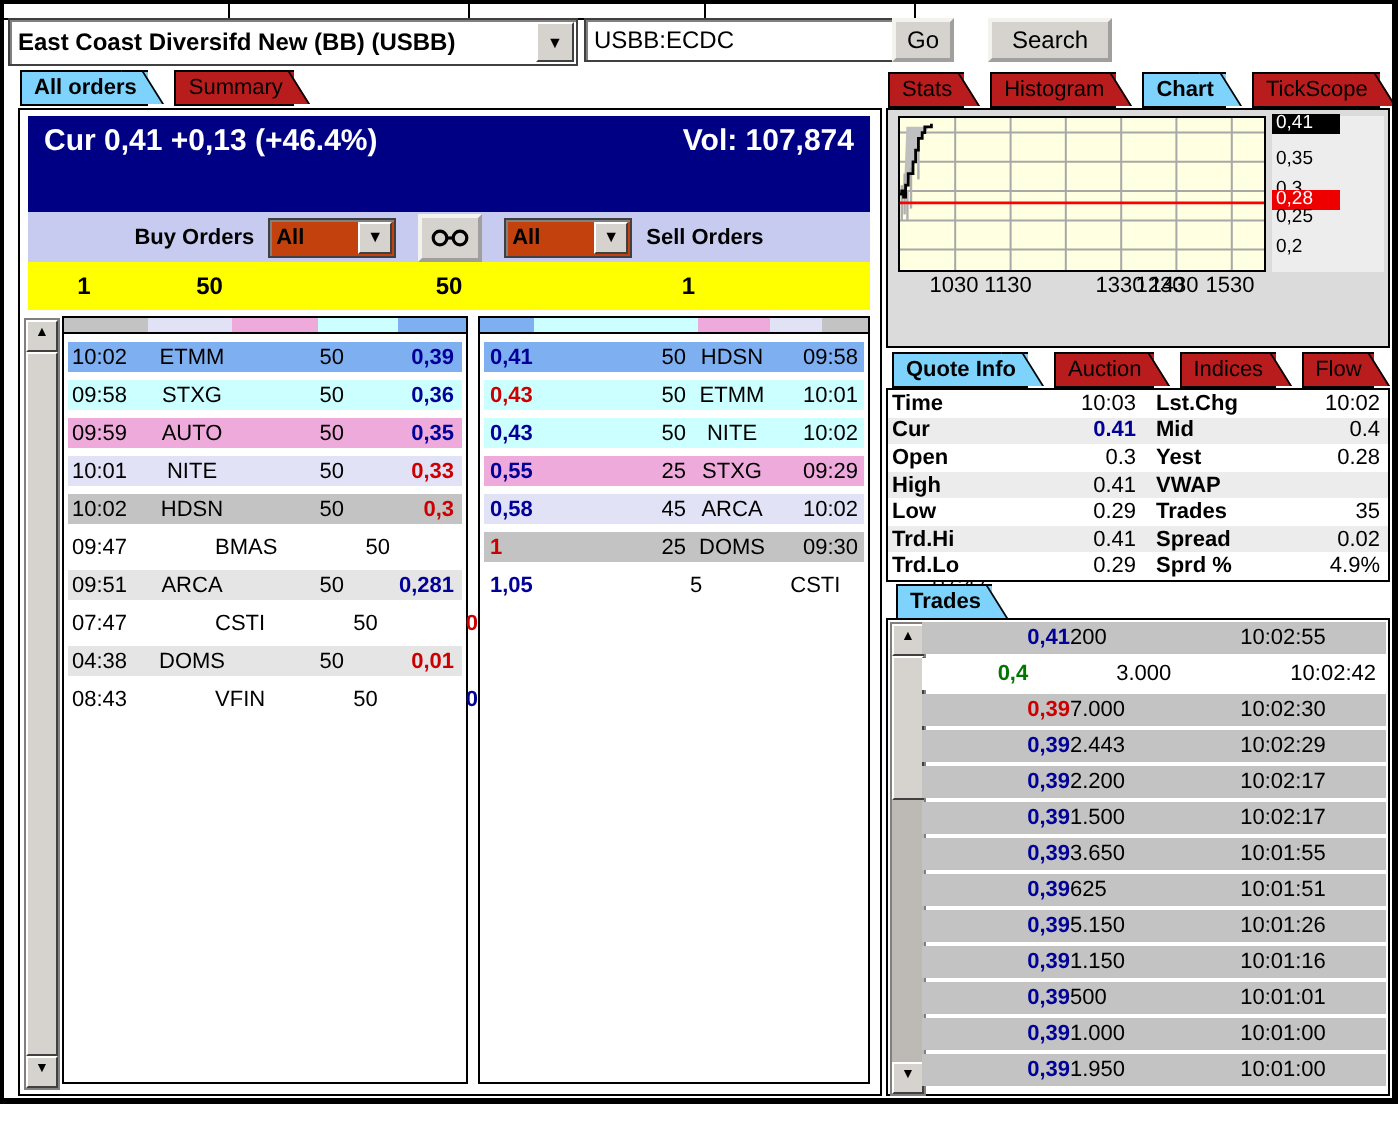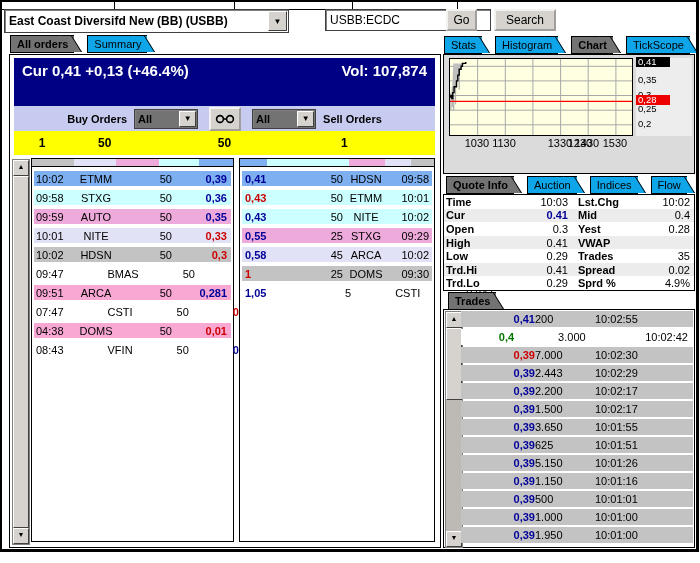--- a/index.html
+++ b/index.html
@@ -12,30 +12,30 @@
 
   
   .combo{position:absolute;display:flex;align-items:center;background:#fff;border:1px solid #404040;box-shadow:inset 1px 1px 0 #808080, 1px 1px 0 #fff;}
   .combo .txt{flex:1;padding:0 4px;font-weight:bold;font-size:12px;white-space:nowrap;overflow:hidden;}
   .dropbtn{width:17px;height:18px;background:#D6D3CE;border:1px solid;border-color:#fff #404040 #404040 #fff;display:flex;align-items:center;justify-content:center;font-size:8px;margin:1px;}
   .field{position:absolute;border:1px solid #404040;box-shadow:inset 1px 1px 0 #808080;background:#fff;font-family:"Liberation Sans",sans-serif;font-size:12px;padding:0 4px;}
   .pushbtn{position:absolute;background:#D6D3CE;border:2px outset #f4f2ef;font-size:12px;font-family:"Liberation Sans",sans-serif;text-align:center;padding:0;}
 
   
   .tabrow{position:absolute;display:flex;align-items:flex-end;}
-  .tab{position:relative;display:inline-block;padding:2px 6px 2px 6px;margin-right:13px;background:#0ea5e9;border:1px solid #000;border-right:none;font-size:11px;white-space:nowrap;z-index:1;}
+  .tab{position:relative;display:inline-block;padding:2px 6px 2px 6px;margin-right:13px;background:#b91c1c;border:1px solid #000;border-right:none;font-size:11px;white-space:nowrap;z-index:1;}
   .tab::after{content:'';position:absolute;top:-1px;right:-8px;width:10px;height:100%;background:inherit;border-top:1px solid #000;border-right:1px solid #000;transform:skewX(32deg);transform-origin:0 100%;z-index:-1;}
-  .tab.active{background:#737373;font-weight:bold;}
+  .tab.active{background:#7dd3fc;font-weight:bold;}
 
   
   #leftpanel{position:absolute;left:7px;top:52px;width:430px;height:492px;border:1px solid #000;background:#fff;}
   #bluehdr{position:absolute;left:4px;top:3px;width:421px;height:48px;background:#000085;color:#fff;font-weight:bold;font-size:15px;display:flex;justify-content:space-between;padding:4px 8px 0 8px;box-sizing:border-box;}
   #filterbar{position:absolute;left:4px;top:51px;width:421px;height:25px;background:#C6CBEF;display:flex;align-items:center;justify-content:center;gap:7px;}
   #filterbar .lbl{font-weight:bold;font-size:11px;}
-  .mini-combo{display:flex;align-items:center;background:#737373;border:1px solid #404040;box-shadow:inset 1px 1px 0 #808080;width:62px;height:18px;}
+  .mini-combo{display:flex;align-items:center;background:#c2410c;border:1px solid #404040;box-shadow:inset 1px 1px 0 #808080;width:62px;height:18px;}
   .mini-combo .txt{flex:1;padding:0 3px;font-weight:bold;font-size:11px;}
   .mini-combo .dropbtn{width:15px;height:14px;}
   #linkbtn{width:28px;height:20px;background:#D6D3CE;border:2px outset #f4f2ef;display:flex;align-items:center;justify-content:center;margin:0 4px;}
   #yellowbar{position:absolute;left:4px;top:76px;width:421px;height:24px;background:#FFFF00;display:grid;grid-template-columns:56px 1fr 170px 1fr 56px;align-items:center;font-weight:bold;font-size:12px;}
   #yellowbar span{text-align:center;}
 
   
   #bookarea{position:absolute;left:2px;top:103px;width:425px;height:386px;}
   .vsbar{position:absolute;width:16px;background:#D6D3CE;border:1px solid #808080;display:flex;flex-direction:column;}
   .sbtn{height:14px;background:#D6D3CE;border:1px solid;border-color:#fff #404040 #404040 #fff;font-size:7px;line-height:12px;text-align:center;color:#000;flex:none;}
@@ -48,21 +48,21 @@
   .brow .c-time{width:36px;padding-left:2px;}
   .brow .c-mm{width:48px;text-align:center;}
   .brow .c-sz{width:52px;text-align:right;}
   .brow .c-px{flex:1;text-align:right;font-weight:bold;padding-right:4px;}
   .brow.sell .c-px{flex:none;width:52px;text-align:left;font-weight:bold;padding-left:3px;}
   .brow.sell .c-sz{flex:1;text-align:right;}
   .brow.sell .c-mm{width:46px;text-align:center;}
   .brow.sell .c-time{width:38px;text-align:right;padding-right:3px;}
 
   .bg-blue{background:#7EAFF0;} .bg-cyan{background:#CCFFFF;} .bg-pink{background:#EFAADC;}
-  .bg-lav{background:#E2E2F6;} .bg-gray{background:#C3C3C3;} .bg-white{background:#fff;gap:44px;} .bg-lgray{background:#f9a8d4;}
+  .bg-lav{background:#E2E2F6;} .bg-gray{background:#C3C3C3;} .bg-white{background:#fff;gap:44px;} .bg-lgray{background:#e5e5e5;}
   .px-blue{color:#000099;} .px-red{color:#CC0000;} .px-green{color:#007700;}
 
   
   #chartbox{position:absolute;left:441px;top:52px;width:252px;height:120px;border:1px solid #000;background:#DBDBDB;box-sizing:border-box;}
   #chartplot{position:absolute;left:5px;top:3px;width:182px;height:76px;background:#FFFFE1;border:1px solid #000;}
   #chartxlabels{position:absolute;left:5px;top:82px;width:184px;height:13px;font-size:11px;}
   #chartxlabels span{position:absolute;width:30px;text-align:center;}
   #chartylabels{position:absolute;left:192px;top:3px;width:56px;height:78px;background:#EDEDED;font-size:9.5px;}
   #chartylabels .ylab{position:absolute;left:0;width:32px;height:10px;line-height:10px;padding-left:2px;}
   #chartylabels .chip-black{background:#000;color:#fff;}
@@ -73,39 +73,39 @@
   .qrow .l1{width:52px;font-weight:bold;padding-left:2px;}
   .qrow .v1{width:70px;text-align:right;}
   .qrow .l2{width:60px;font-weight:bold;padding-left:10px;}
   .qrow .v2{flex:1;text-align:right;padding-right:4px;}
   .qrow .cur{color:#000099;font-weight:bold;}
   #tradesbox{position:absolute;left:441px;top:307px;width:252px;height:239px;border:1px solid #000;background:#fff;box-sizing:border-box;}
   #tradesrows{position:absolute;left:17px;top:1px;right:1px;bottom:1px;overflow:hidden;}
   .trow{display:flex;align-items:center;height:16px;margin-bottom:2px;font-size:11px;}
   .trow .c-px{width:74px;text-align:right;font-weight:bold;}
   .trow .c-qty{width:60px;text-align:left;}
-  .trow .c-tm{flex:1;text-align:left;padding-right:5px;}
+  .trow .c-tm{flex:1;text-align:center;padding-right:5px;}
 </style>
 </head>
 <body>
 
 <div id="window">
 
   <div id="topstrip">
     <div class="cell" style="width:112px"></div>
     <div class="cell" style="width:119px"></div>
     <div class="cell" style="width:117px"></div>
     <div class="cell" style="flex:1"></div>
   </div>
 
   <div class="combo" style="left:2px;top:7px;width:283px;height:22px;">
     <span class="txt">East Coast Diversifd New (BB) (USBB)</span>
     <span class="dropbtn">▼</span>
   </div>
-  <input class="field" style="left: 290px; top: 7px; width: 156px; height: 20px; margin-left: 33px;" value="USBB:ECDC">
+  <input class="field" style="left: 290px; top: 7px; width: 156px; height: 20px;" value="USBB:ECDC">
   <button class="pushbtn" style="left:444px;top:7px;width:31px;height:22px;">Go</button>
   <button class="pushbtn" style="left:492px;top:7px;width:62px;height:22px;">Search</button>
 
   <div class="tabrow" id="left-tabs" style="left:8px;top:33px;">
       <span class="tab active">All orders</span>
       <span class="tab">Summary</span>
     </div>
   <div class="tabrow" id="right-tabs" style="left:442px;top:34px;">
       <span class="tab">Stats</span>
       <span class="tab">Histogram</span>

